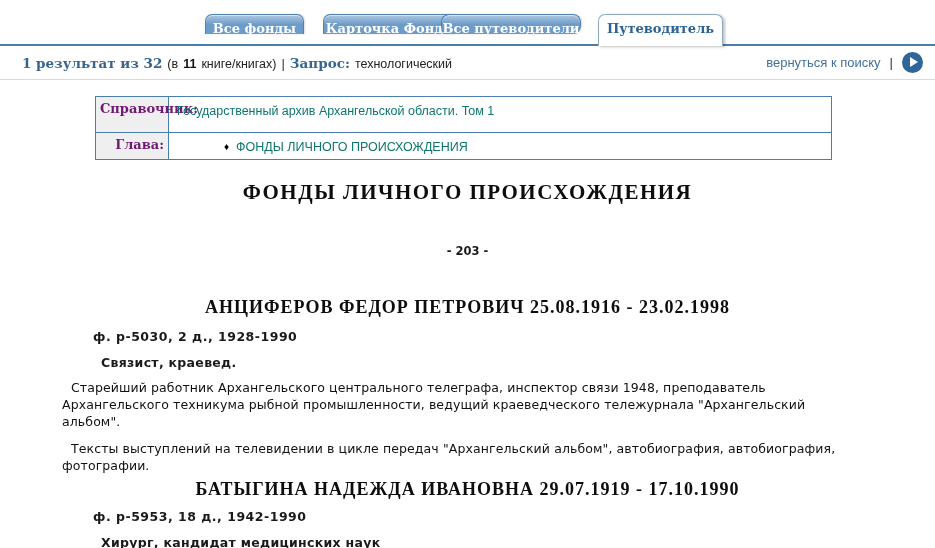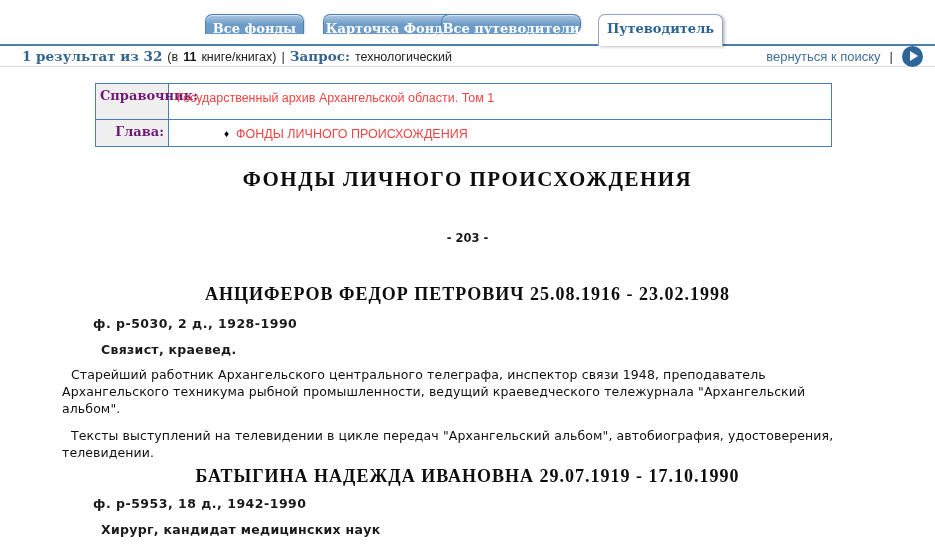--- a/index.html
+++ b/index.html
@@ -24,21 +24,21 @@
   .tab.t2 { left:323px; width:131px; }
   .tab.t3 { left:441px; width:140px;border-radius:8px; }
   .tab.t4 { left:598px; width:125px; }
   .tab.active {
     background:#fff; color:#2B6394; height:32px; z-index:3;
     border-color:#8FA9C4; box-shadow: 2px 1px 3px rgba(0,0,0,.25);
   }
 
   
   .resultbar {
-    height:21px; border-bottom:1px solid #D9D9D9;
+    height:34px; border-bottom:1px solid #D9D9D9;
     display:flex; align-items:center; justify-content:space-between;
     padding:0 12px 0 22px; background:#fff;
   }
   .rb-left { display:flex; align-items:baseline; gap:5px; white-space:nowrap; }
   .rb-count, .rb-query-label {
     color:#36648F; font-family:"DejaVu Serif", serif; font-weight:bold; font-size:13.5px;
   }
   .rb-plain { color:#222; font-size:12.5px; }
   .rb-bold  { color:#111; font-size:12.5px; font-weight:bold; }
   .rb-div   { color:#333; font-size:13px; }
@@ -60,21 +60,21 @@
   }
   .info-table td { border:1px solid #4C7DAF; }
   .cell-label {
     width:73px; background:#EFEFEF; text-align:right; vertical-align:top;
     padding:4px 4px 4px 4px; color:#701a75;
     font-family:"DejaVu Serif", serif; font-weight:bold; font-size:13px;
   }
   .cell-value { background:#fff; vertical-align:top; padding:4px 8px; }
   .row-book  .cell-value { height:36px; }
   .row-chap  .cell-value { height:25px; padding-left:55px; }
-  .cell-value a { color:#ef4444; font-size:12.5px; text-decoration:none; cursor:pointer; }
+  .cell-value a { color:#0f766e; font-size:12.5px; text-decoration:none; cursor:pointer; }
   .bullet { color:#000; font-size:10px; margin-right:7px; vertical-align:1px; }
 
   
   .doc { position:relative; }
   .doc-title {
     margin-top:20px; text-align:center; color:#0d0d0d;
     font-family:"Liberation Serif", serif; font-weight:bold;
     font-size:21px; letter-spacing:1.5px; line-height:24px;
   }
   .doc-page {
@@ -152,21 +152,21 @@
     </table>
 
   <main class="doc">
     <div class="doc-title">ФОНДЫ ЛИЧНОГО ПРОИСХОЖДЕНИЯ</div>
     <div class="doc-page">- 203 -</div>
 
     <div class="entry-heading eh-1">АНЦИФЕРОВ ФЕДОР ПЕТРОВИЧ 25.08.1916 - 23.02.1998</div>
     <div class="fond">ф. р-5030, 2 д., 1928-1990</div>
     <div class="role">Связист, краевед.</div>
     <p class="para">Старейший работник Архангельского центрального телеграфа, инспектор связи 1948, преподаватель Архангельского техникума рыбной промышленности, ведущий краеведческого тележурнала "Архангельский альбом".</p>
-    <p class="para">Тексты выступлений на телевидении в цикле передач "Архангельский альбом", автобиография, удостоверения, телевидении.</p>
+    <p class="para">Тексты выступлений на телевидении в цикле передач "Архангельский альбом", автобиография, автобиография, фотографии.</p>
 
     <div class="entry-heading eh-2">БАТЫГИНА НАДЕЖДА ИВАНОВНА 29.07.1919 - 17.10.1990</div>
     <div class="fond f2">ф. р-5953, 18 д., 1942-1990</div>
     <div class="role">Хирург, кандидат медицинских наук</div>
 
   </main>
 
 </div>
 
 </body></html>

